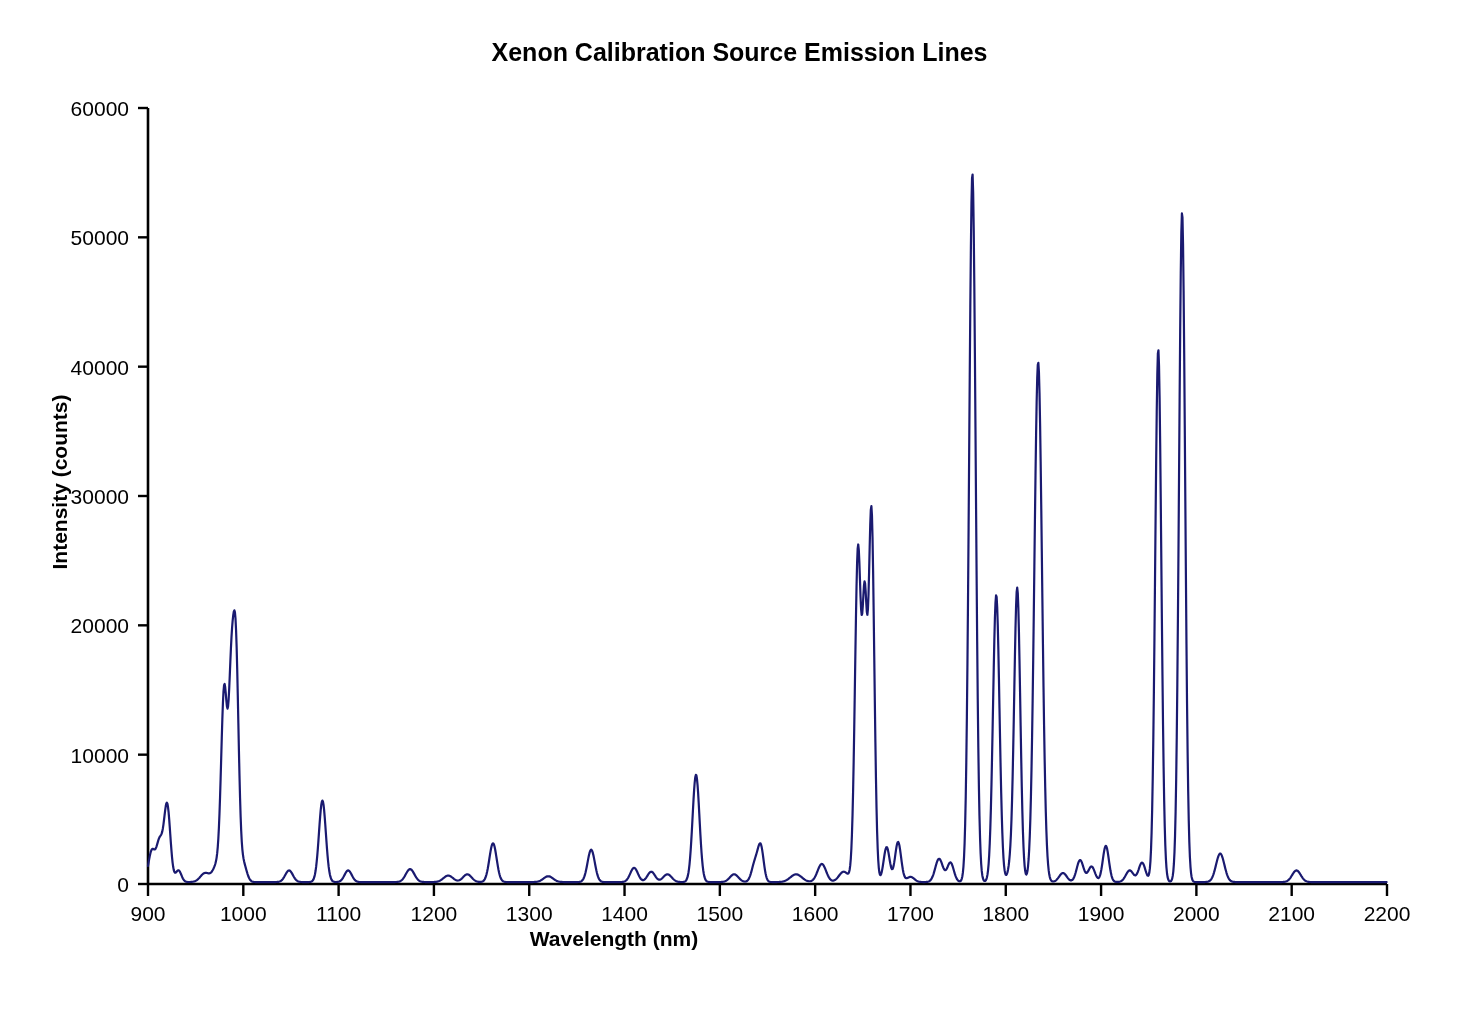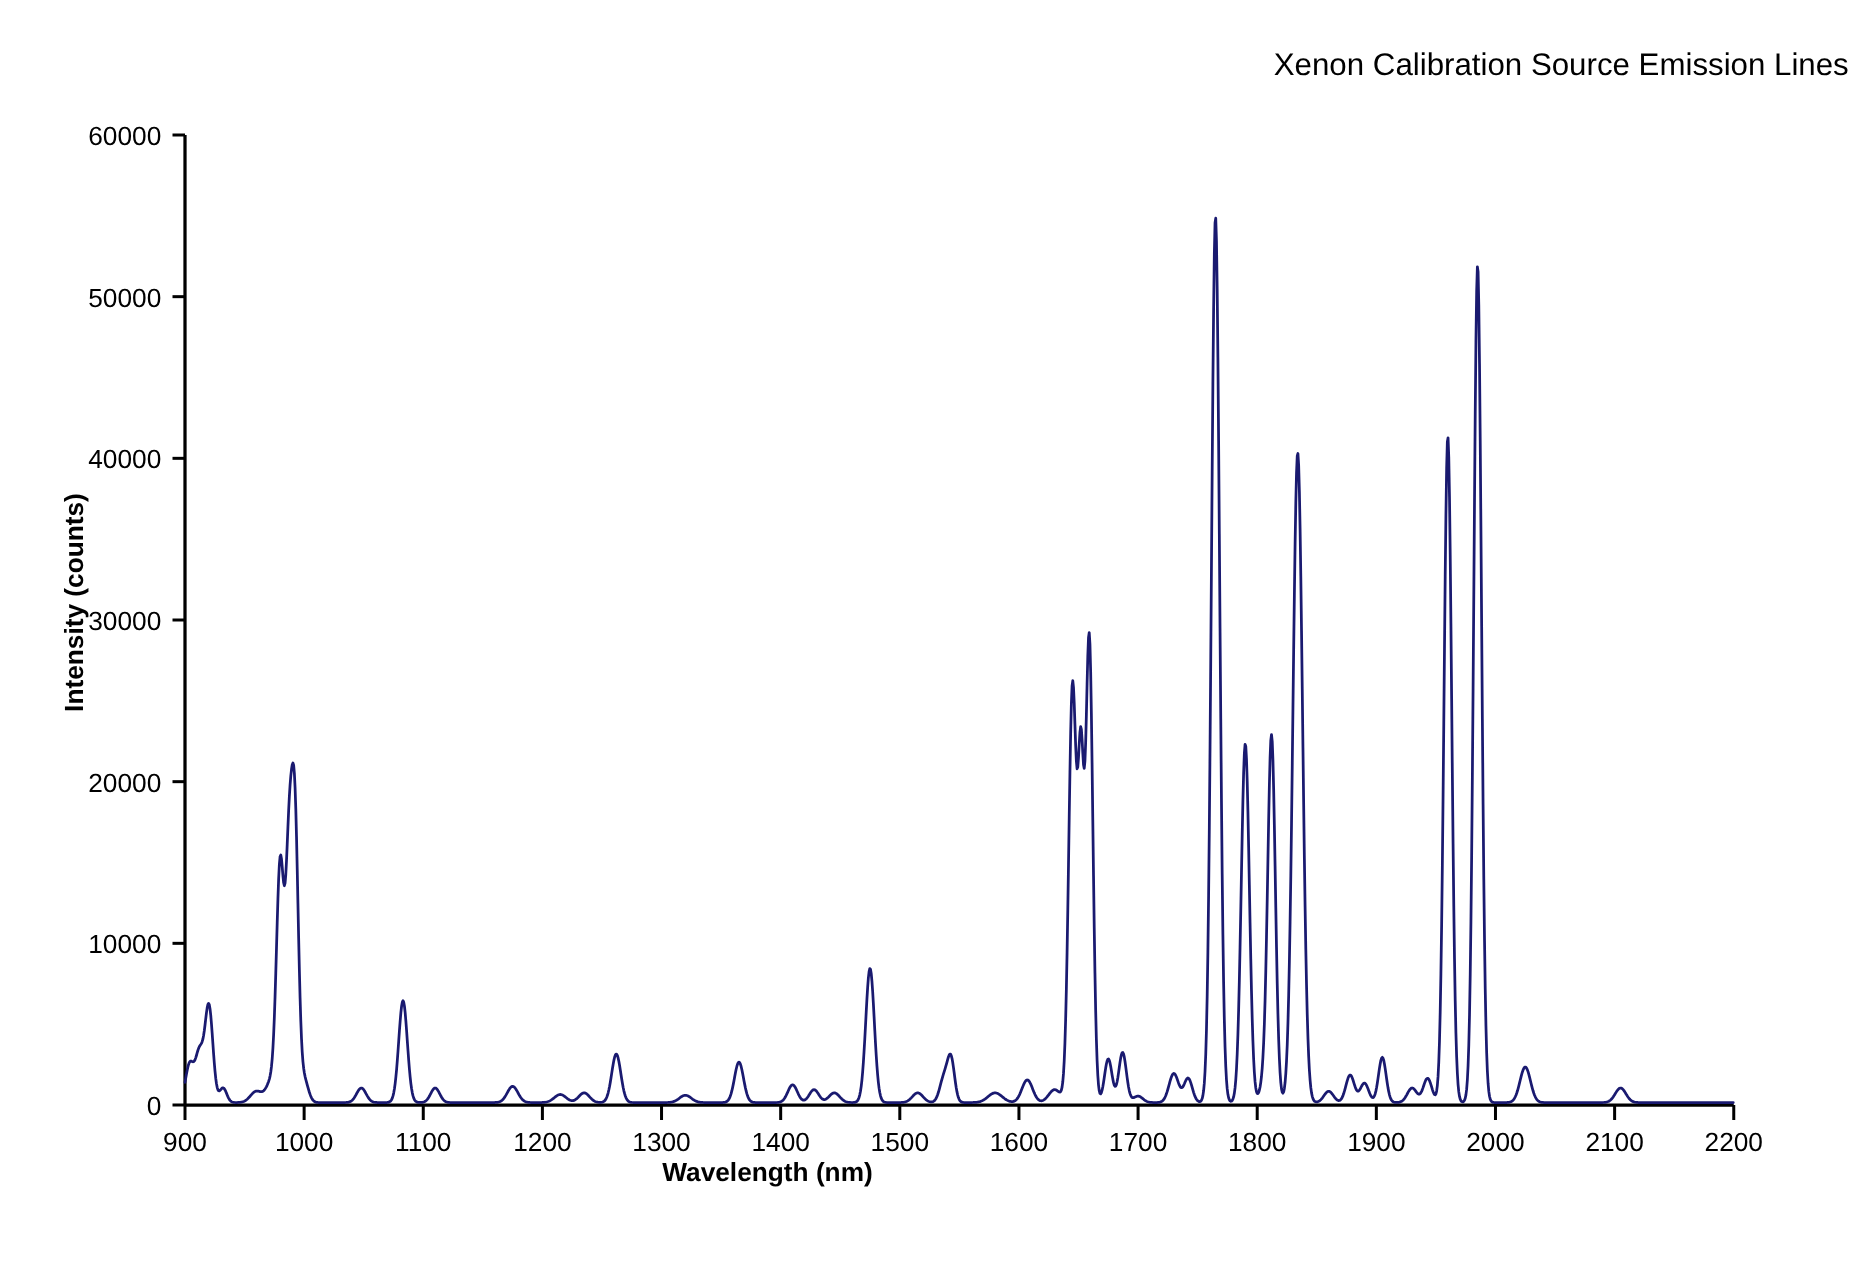--- a/index.html
+++ b/index.html
@@ -19,23 +19,23 @@
     left: 0; top: 0;
     width: 1479px;
     height: 1009px;
     background: #ffffff;
   }
   #chart-title {
     position: absolute;
     left: 0;
     top: 38px;
     width: 1479px;
-    text-align: right;
+    text-align: center;
     font-size: 25px;
-    font-weight: normal;
+    font-weight: bold;
     color: #000000;
     letter-spacing: 0px;
   }
   #plot-svg {
     position: absolute;
     left: 0;
     top: 0;
   }
   .axis-label {
     position: absolute;

